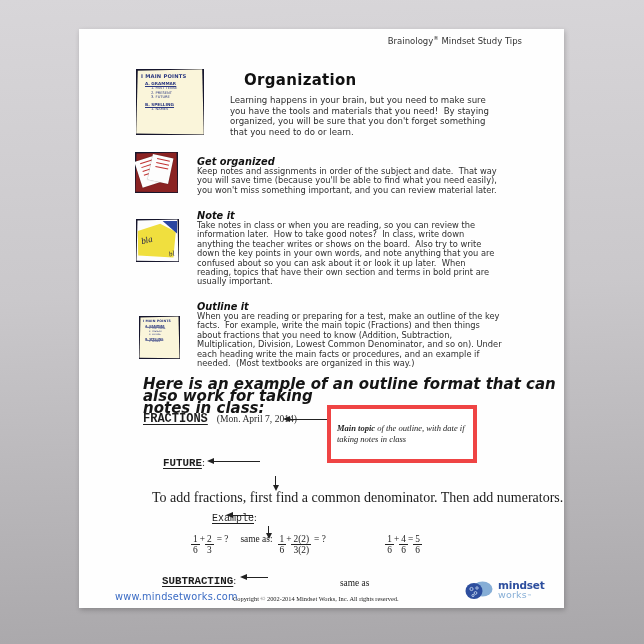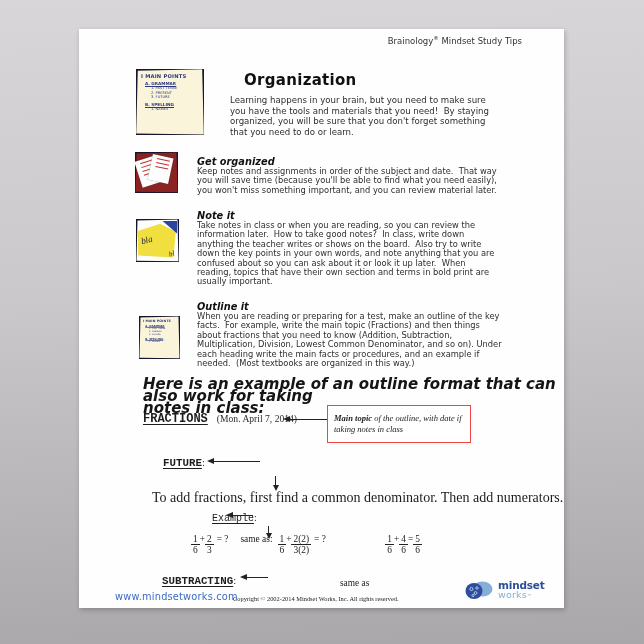--- a/index.html
+++ b/index.html
@@ -19,23 +19,23 @@
   .body-text{white-space:pre-wrap;font-size:8.3px;line-height:9.4px;color:#2e2e2e;}
   .intro{left:151px;top:66px;font-size:8.6px;line-height:10.6px;}
   .sec-head{font-size:9.8px;font-weight:bold;font-style:italic;color:#101010;}
   .lead{left:64px;top:350px;font-size:15px;line-height:11.8px;font-weight:bold;font-style:italic;color:#151515;white-space:pre-wrap;}
 
   
   .hw{font-family:cursive;}
   .hw-label{font-weight:bold;color:#1d1d1d;}
   .u{text-decoration:underline;text-underline-offset:2px;font-family:Liberation Mono, monospace;}
   .callout{
-    position:absolute;border:1px solid #ef4444;background:#fff;
+    position:absolute;border:4px solid #ef4444;background:#fff;
     font-family:cursive;font-style:italic;font-size:8.5px;line-height:11px;
-    padding:7px 6px;color:#1c1c1c;
+    padding:14px 6px;color:#1c1c1c;
   }
   .callout b{font-style:italic;}
 
   
   .h-line{position:absolute;height:1px;background:#222;}
   .h-head{position:absolute;width:0;height:0;border-top:3px solid transparent;border-bottom:3px solid transparent;border-right:7px solid #222;}
   .v-line{position:absolute;width:1px;background:#222;}
   .v-head{position:absolute;width:0;height:0;border-left:3px solid transparent;border-right:3px solid transparent;border-top:6px solid #222;}
 
   

